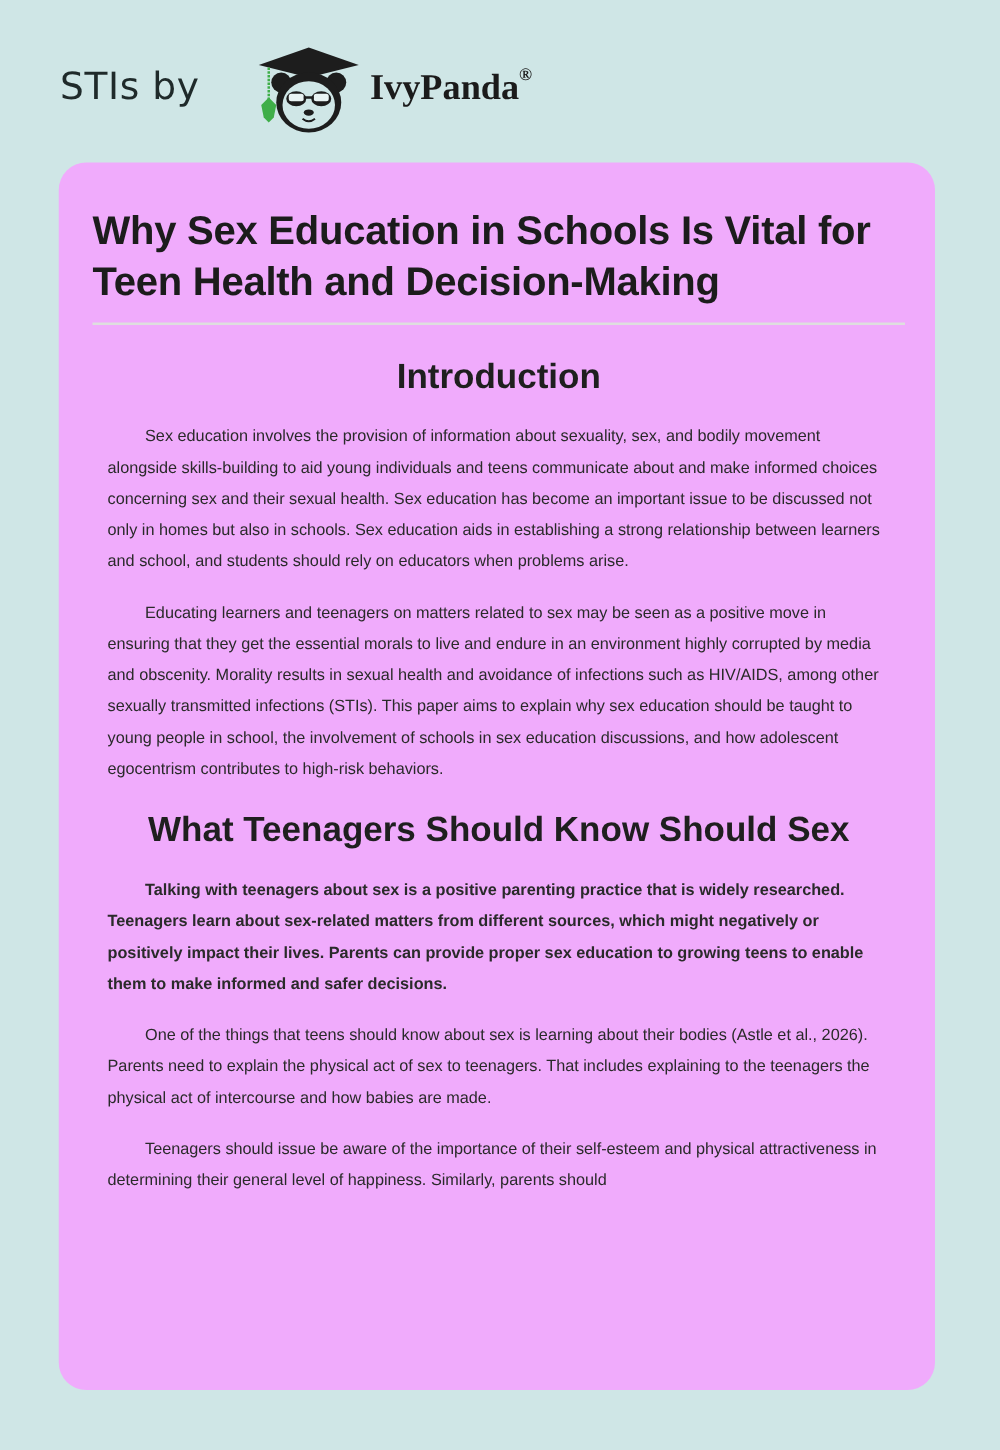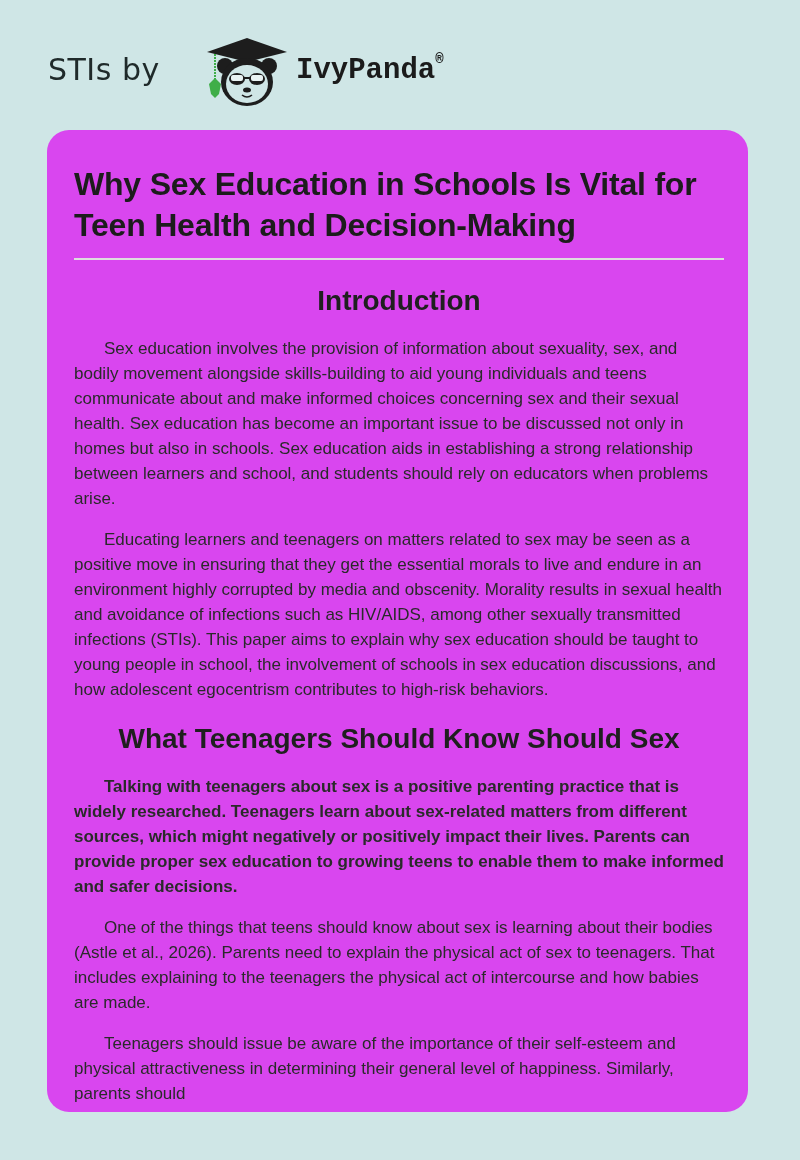--- a/index.html
+++ b/index.html
@@ -15,47 +15,47 @@
     position: absolute; left: 0; top: 0; width: 800px; height: 130px;
   }
   .essay-by {
     position: absolute; left: 48px; top: 52px;
     font-family: "DejaVu Sans", sans-serif;
     font-size: 30px; color: #1f2a2a; letter-spacing: 0.5px;
   }
   .logo-mark { position: absolute; left: 203px; top: 36px; width: 88px; height: 72px; }
   .brand {
     position: absolute; left: 296px; top: 54px;
-    font-family: Liberation Mono, monospace; font-weight: bold;
+    font-family: Liberation Serif, serif; font-weight: bold;
     font-size: 29px; color: #1b1b1b;
   }
   .brand sup { font-size: 14px; position: relative; top: -4px; font-weight: bold; }
   .card {
     position: absolute; left: 47px; top: 130px; width: 701px; height: 982px;
-    background: #d946ef; border-radius: 22px; overflow: hidden;
+    background: #f0abfc; border-radius: 22px; overflow: hidden;
   }
   .content { position: absolute; left: 27px; top: 34px; width: 650px; }
   h1 {
     margin: 0; font-size: 32px; line-height: 41px; font-weight: bold; color: #1c1c1c;
     letter-spacing: -0.2px;
   }
   .exclusive {
     display: flex; align-items: center; margin-top: 18px; height: 28px;
   }
   .check {
     width: 25px; height: 25px; border-radius: 50%; background: #9ed3d1;
     display: flex; align-items: center; justify-content: center; margin-right: 6px;
   }
   .exclusive span.label { font-size: 14px; font-weight: bold; color: #222; }
   .divider { height: 2px; background: #dedede; margin-top: 12px; width: 650px; }
   h2 {
     margin: 0; font-size: 28px; font-weight: bold; color: #1f1f1f; line-height: 34px; text-align: center;
   }
   p {
-    margin: 0; font-size: 17px; line-height: 25px; color: #2a2a2a;
+    margin: 12px; font-size: 13px; line-height: 25px; color: #2a2a2a;
     text-indent: 30px;
   }
 </style>
 </head>
 <body>
 
 <div class="header">
   <div class="essay-by">STIs by</div>
   <svg class="logo-mark" viewBox="0 0 88 72">
 

